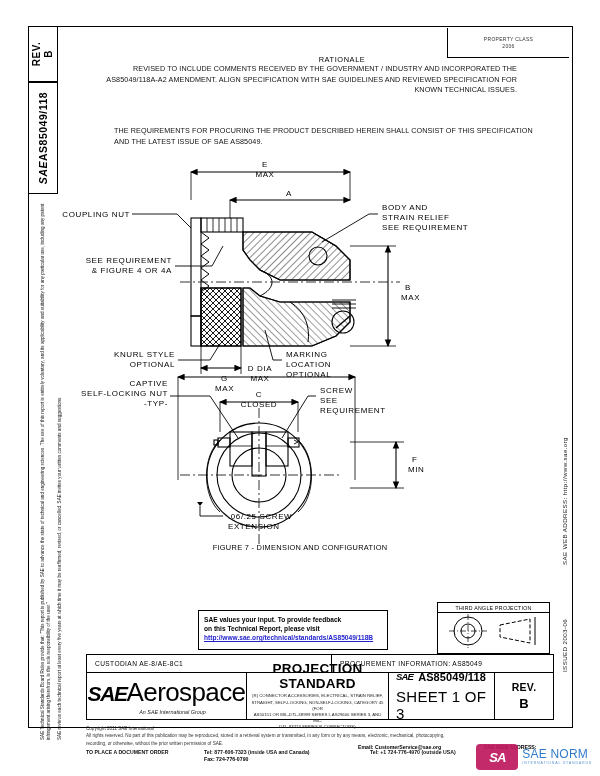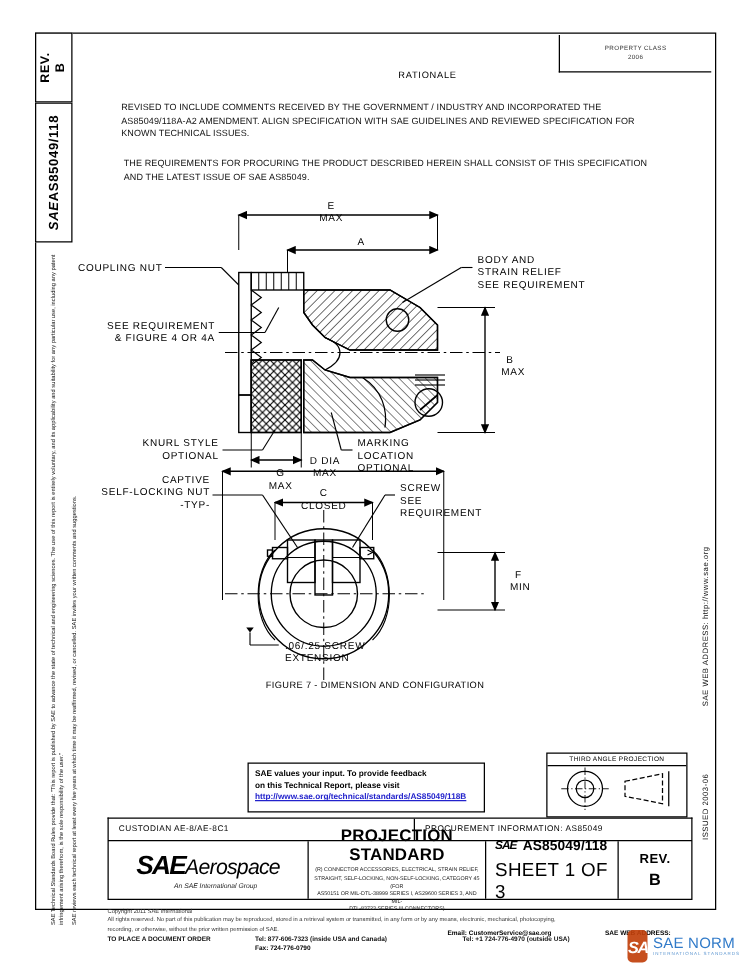--- a/index.html
+++ b/index.html
@@ -39,23 +39,23 @@
   #hdr-box{position:absolute;left:447px;top:28px;width:122px;height:30px;
            border-left:1.4px solid #000;border-bottom:1.4px solid #000;box-sizing:border-box;
            display:flex;flex-direction:column;align-items:center;justify-content:center;}
   #hdr-box div{font-size:5px;letter-spacing:.3px;color:#333;text-align:center;line-height:7px;}
 
   
   .centerhead{position:absolute;font-size:7.4px;letter-spacing:.6px;text-align:center;width:100%;}
   .bodytext{position:absolute;font-size:7.2px;line-height:10.5px;letter-spacing:.1px;color:#111;}
 
   #rationale-head{left:0;top:55px;margin-left:42px;}
-  #rationale-body{left:97px;top:81px;width:420px;}
+  #rationale-body{left:97px;top:64px;width:420px;text-align:right;}
   #notice-head{left:0;top:108px;}
-  #notice-body{left:99px;top:126px;width:420px;}
+  #notice-body{left:114px;top:126px;width:420px;}
 
   
   #drawing{position:absolute;left:60px;top:150px;width:490px;height:420px;}
   #drawing svg{display:block;}
 
   
   #fig-caption{position:absolute;left:0;top:543px;width:100%;text-align:center;
                font-size:7.4px;letter-spacing:.3px;}
 
   
@@ -84,21 +84,21 @@
                border:1.6px solid #000;box-sizing:border-box;display:flex;background:#fff;}
   .tb-cell{box-sizing:border-box;height:100%;display:flex;flex-direction:column;
            align-items:center;justify-content:center;}
   #tb-logo{flex:0 0 160px;border-right:1.6px solid #000;}
   #tb-mid{flex:1;border-right:1.6px solid #000;padding:2px 3px;}
   #tb-num{flex:0 0 106px;border-right:1.6px solid #000;align-items:flex-start;padding-left:7px;justify-content:center;}
   #tb-rev{flex:0 0 58px;}
 
   .logo-row{display:flex;align-items:baseline;justify-content:center;}
   .logo-sae{font-weight:900;font-style:italic;font-size:21px;letter-spacing:-1.4px;}
-  .logo-aero{font-style:italic;font-size:17px;letter-spacing:-.6px;}
+  .logo-aero{font-size:26px;letter-spacing:-.6px;}
   .logo-sub{font-size:5.4px;font-style:italic;color:#222;margin-top:1px;text-align:center;width:100%;padding-left:12px;}
 
   #tb-mid .as-title{font-size:13.5px;font-weight:bold;letter-spacing:.2px;text-align:center;}
   #tb-mid .as-desc{font-size:4.3px;line-height:6.2px;text-align:center;color:#222;margin-top:2px;}
 
   .num-row{display:flex;align-items:center;gap:5px;}
   .num-row .sae-mini{font-weight:900;font-style:italic;font-size:9.5px;letter-spacing:-.8px;}
   .num-row .num-txt{font-size:11px;font-weight:bold;letter-spacing:.1px;}
   .sheet-txt{font-size:15px;letter-spacing:.3px;margin-top:5px;align-self:flex-start;}
 
@@ -112,21 +112,21 @@
   #copy .order{display:flex;margin-top:2px;font-size:5.2px;font-weight:bold;color:#111;gap:6px;}
   #copy .order .col-a{width:112px;}
   #copy .order .col-b{width:160px;}
   #copy .order .col-c{flex:1;}
   #copy .fax{font-size:5.2px;font-weight:bold;margin-left:118px;margin-top:1px;}
   #copy .right-contact{position:absolute;left:300px;top:11px;font-size:5.2px;font-weight:bold;}
   #copy .right-contact2{position:absolute;left:300px;top:19px;font-size:5.2px;font-weight:bold;}
 
   
   #watermark{position:absolute;right:8px;bottom:6px;display:flex;align-items:center;gap:4px;opacity:.92;}
-  #watermark .wm-badge{width:16px;height:26px;background:#c2410c;border-radius:4px;
+  #watermark .wm-badge{width:42px;height:26px;background:#be185d;border-radius:4px;
         display:flex;align-items:center;justify-content:center;color:#fff;font-weight:900;
         font-size:13px;font-style:italic;letter-spacing:-1px;}
   #watermark .wm-text{display:flex;flex-direction:column;line-height:1;}
   #watermark .wm-main{font-size:12px;font-weight:normal;color:#1f6fc4;letter-spacing:.2px;}
   #watermark .wm-sub{font-size:3.6px;color:#4d8ccc;letter-spacing:.8px;margin-top:2px;}
 </style>
 </head>
 <body>
 
 <div id="page">

